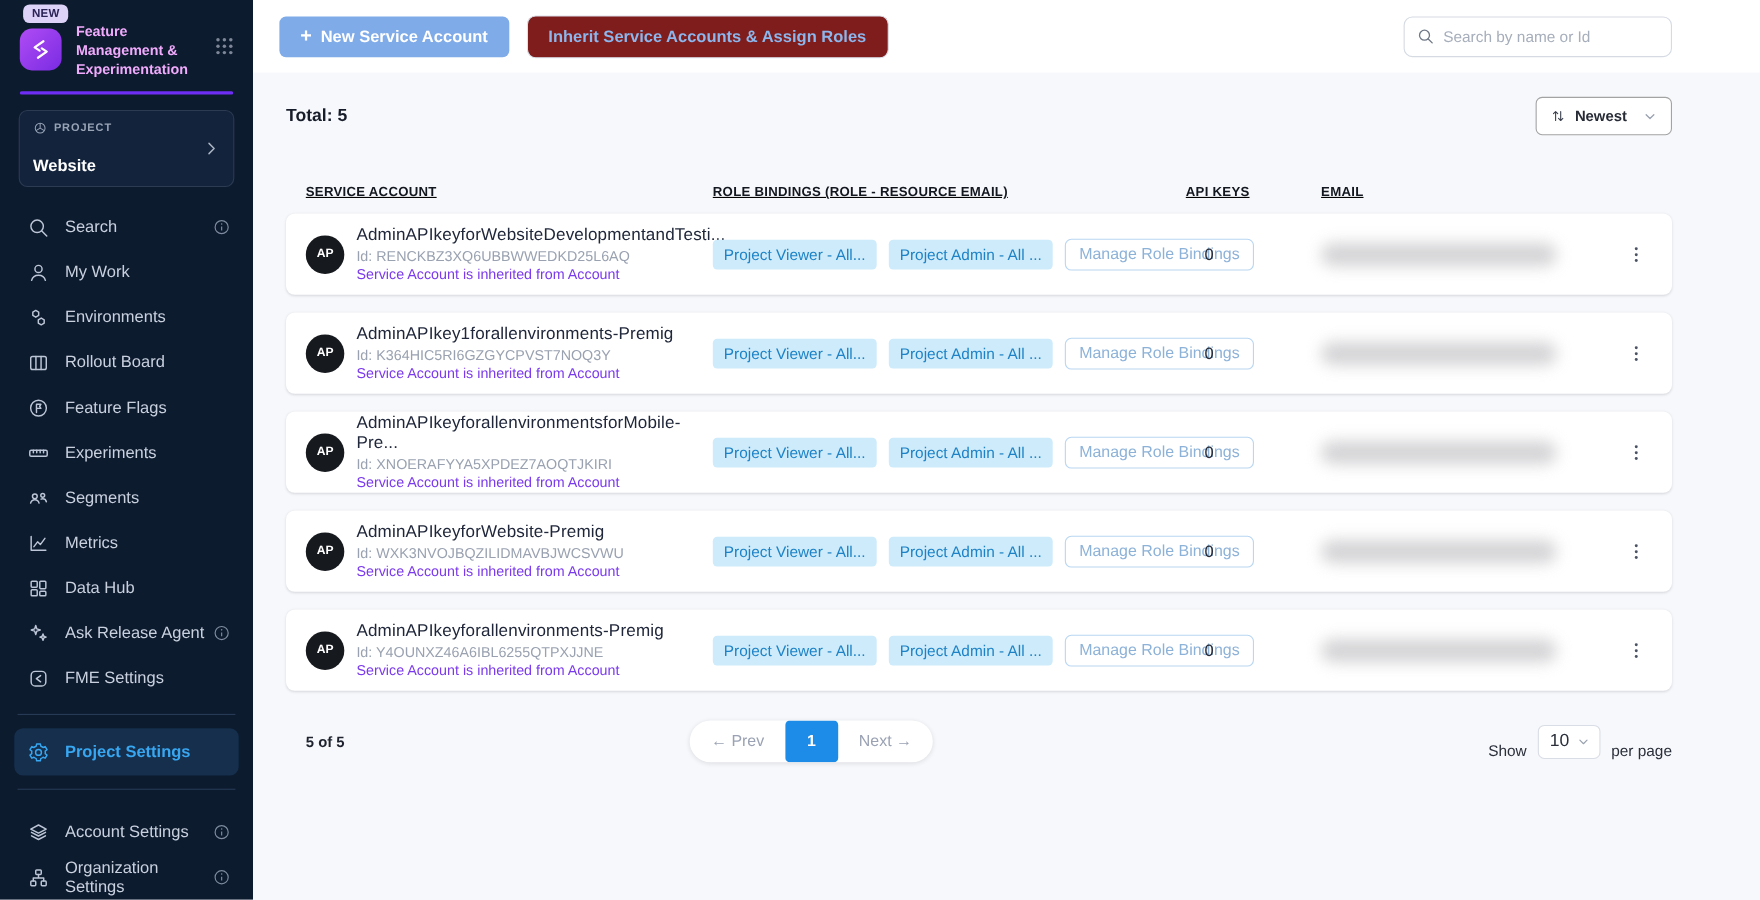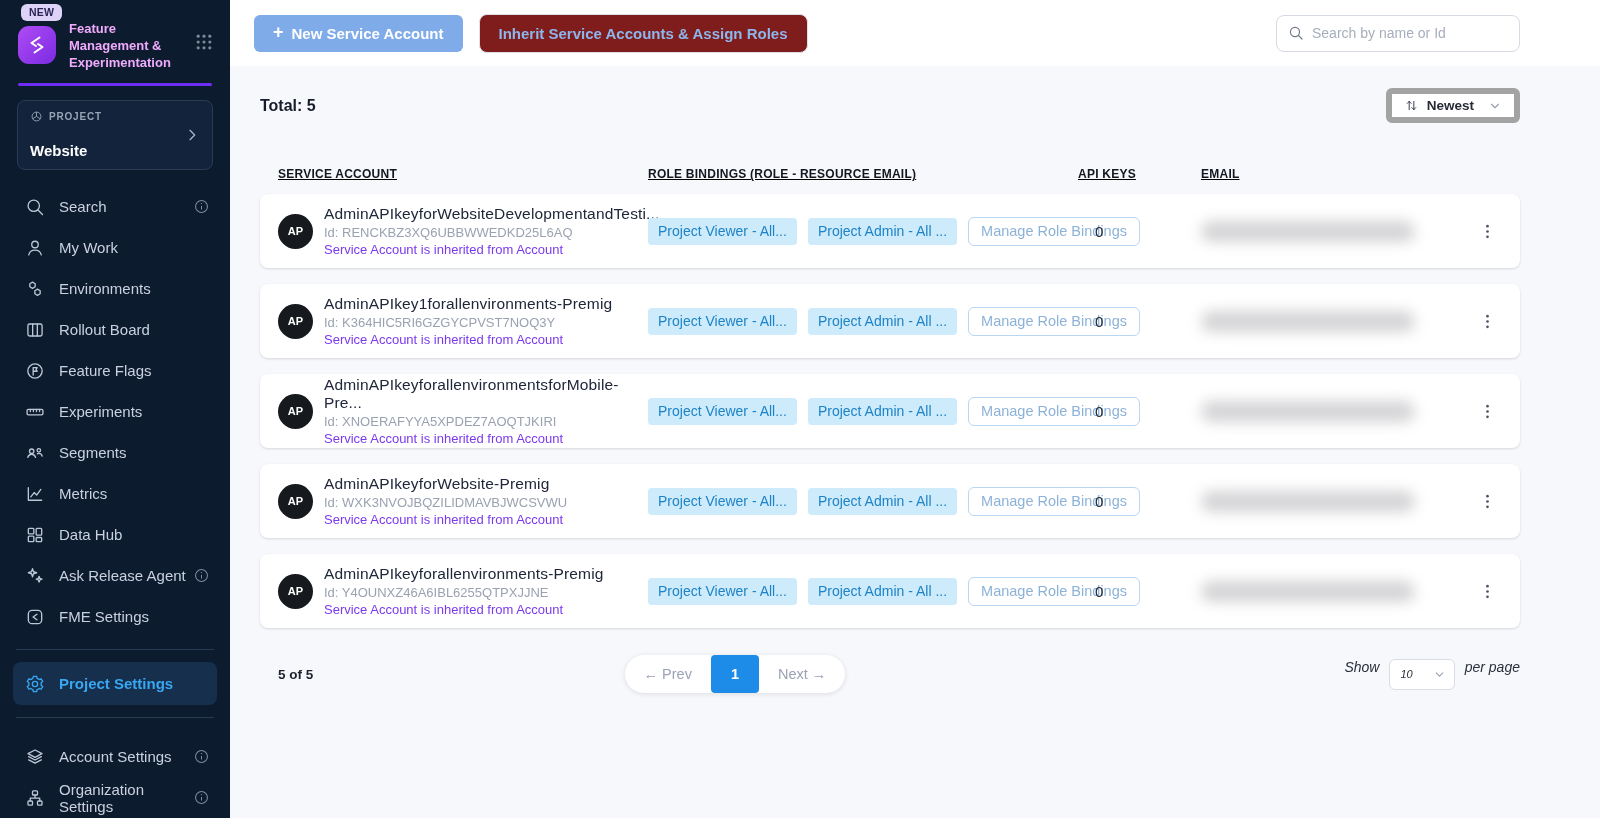--- a/index.html
+++ b/index.html
@@ -46,21 +46,21 @@
   .btn-primary .plus { font-size:18px; font-weight:bold; margin-top:-2px; }
   .btn-secondary { background:#7f1d1d; border:1px solid #dbe0e9; color:#8cb6ec; border-radius:8px; height:39px; padding:0 19px; font-size:15px; font-weight:bold; font-family:inherit; cursor:pointer; }
   .search-box { margin-left:auto; width:244px; height:37px; background:#fff; border:1px solid #d5dae3; border-radius:8px; display:flex; align-items:center; padding:0 11px; gap:8px; }
   .search-box svg { width:16px; height:16px; stroke:#6f7887; fill:none; stroke-width:1.8; stroke-linecap:round; flex:none; }
   .search-box input { border:none; outline:none; flex:1; font-size:14px; font-family:inherit; color:#2a2f3a; background:transparent; }
   .search-box input::placeholder { color:#a7aebb; }
 
   .content { padding:22px 80px 0 30px; flex:1; }
   .list-header { display:flex; align-items:center; justify-content:space-between; }
   .total { font-size:16px; font-weight:bold; color:#171c2a; }
-  .sort-btn { background:#fff; border:6px solid #a3a3a3; border-radius:6px; height:35px; padding:0 12px; display:flex; align-items:center; gap:8px; font-size:13.5px; font-weight:bold; color:#272b36; cursor:pointer; font-family:inherit; }
+  .sort-btn { background:#fff; border:1px solid #a3a3a3; border-radius:6px; height:35px; padding:0 12px; display:flex; align-items:center; gap:8px; font-size:13.5px; font-weight:bold; color:#272b36; cursor:pointer; font-family:inherit; }
   .sort-btn .sort-ic svg { width:15px; height:15px; stroke:#3a404d; fill:none; stroke-width:1.6; stroke-linecap:round; stroke-linejoin:round; }
   .sort-btn .chev svg { width:14px; height:14px; stroke:#9aa1af; fill:none; stroke-width:2; stroke-linecap:round; stroke-linejoin:round; margin-left:6px; }
 
   .thead { display:grid; grid-template-columns:370px 430px 123px 1fr 28px; padding:0 18px; margin:44px 0 13px;text-decoration:underline; }
   .th { font-size:12px; font-weight:bold; color:#13171f; letter-spacing:.02em; }
 
   .row-card { background:#fff; border-radius:8px; box-shadow:0 1px 3px rgba(16,24,40,.09), 0 1px 2px rgba(16,24,40,.05); height:74px; margin-bottom:16px; display:grid; grid-template-columns:46px 324px 430px 123px 1fr 28px; align-items:center; padding:0 18px; }
   .avatar { width:35px; height:35px; border-radius:50%; background:#16191e; color:#fff; font-size:11px; font-weight:bold; display:flex; align-items:center; justify-content:center; }
   .name-cell .name { font-size:15.5px; color:#20273a; letter-spacing:.01em; }
   .name-cell .sa-id { font-size:13px; color:#9aa2b1; margin-top:2px; }
@@ -72,22 +72,22 @@
   .email-cell { padding-right:30px; }
   .email-blur { width:88%; max-width:250px; height:21px; border-radius:11px; background:#c9c9cc; filter:blur(7px); opacity:.8; }
   .kebab-btn { background:none; border:none; color:#4a5264; cursor:pointer; padding:4px; }
   .kebab-btn svg { width:19px; height:19px; }
 
   .pagination { display:flex; align-items:center; margin-top:27px; }
   .page-count { font-size:13.5px; font-weight:bold; color:#1d222e; padding-left:18px; width:220px; }
   .pager { margin:0 auto; transform:translateX(-70px); background:#fff; border-radius:19px; box-shadow:0 1px 5px rgba(16,24,40,.12); display:flex; align-items:center; overflow:hidden; height:38px; }
   .pager .pg-prev, .pager .pg-next { background:none; border:none; color:#9aa2b3; font-size:14.5px; font-family:inherit; padding:0 19px; height:100%; cursor:pointer; }
   .pager .pg-current { width:48px; height:100%; background:#1d8ce8; color:#fff; font-size:14.5px; font-weight:bold; display:flex; align-items:center; justify-content:center; border-radius:4px; cursor:default; }
-  .page-size { margin-left:auto; display:flex; align-items:flex-start; gap:10px; font-size:14px; color:#2a2f3a;font-style:italic; }
-  .size-select { background:#fff; border:1px solid #d9dde5; border-radius:6px; height:31px; padding:0 8px 0 10px; display:flex; align-items:center; gap:20px; font-size:11px; color:#2a2f3a; cursor:pointer; }
+  .page-size { margin-left:auto; display:flex; align-items:flex-end; gap:10px; font-size:14px; color:#2a2f3a; }
+  .size-select { background:#fff; border:1px solid #d9dde5; border-radius:6px; height:31px; padding:0 8px 0 10px; display:flex; align-items:center; gap:6px; font-size:16px; color:#2a2f3a; cursor:pointer; }
   .size-select svg { width:13px; height:13px; stroke:#9aa1af; fill:none; stroke-width:2; stroke-linecap:round; stroke-linejoin:round; }
 </style>
 </head>
 <body>
 
 <aside class="sidebar">
   <div class="sb-header">
     <span class="new-badge">NEW</span>
     <div class="logo">
         <span>

